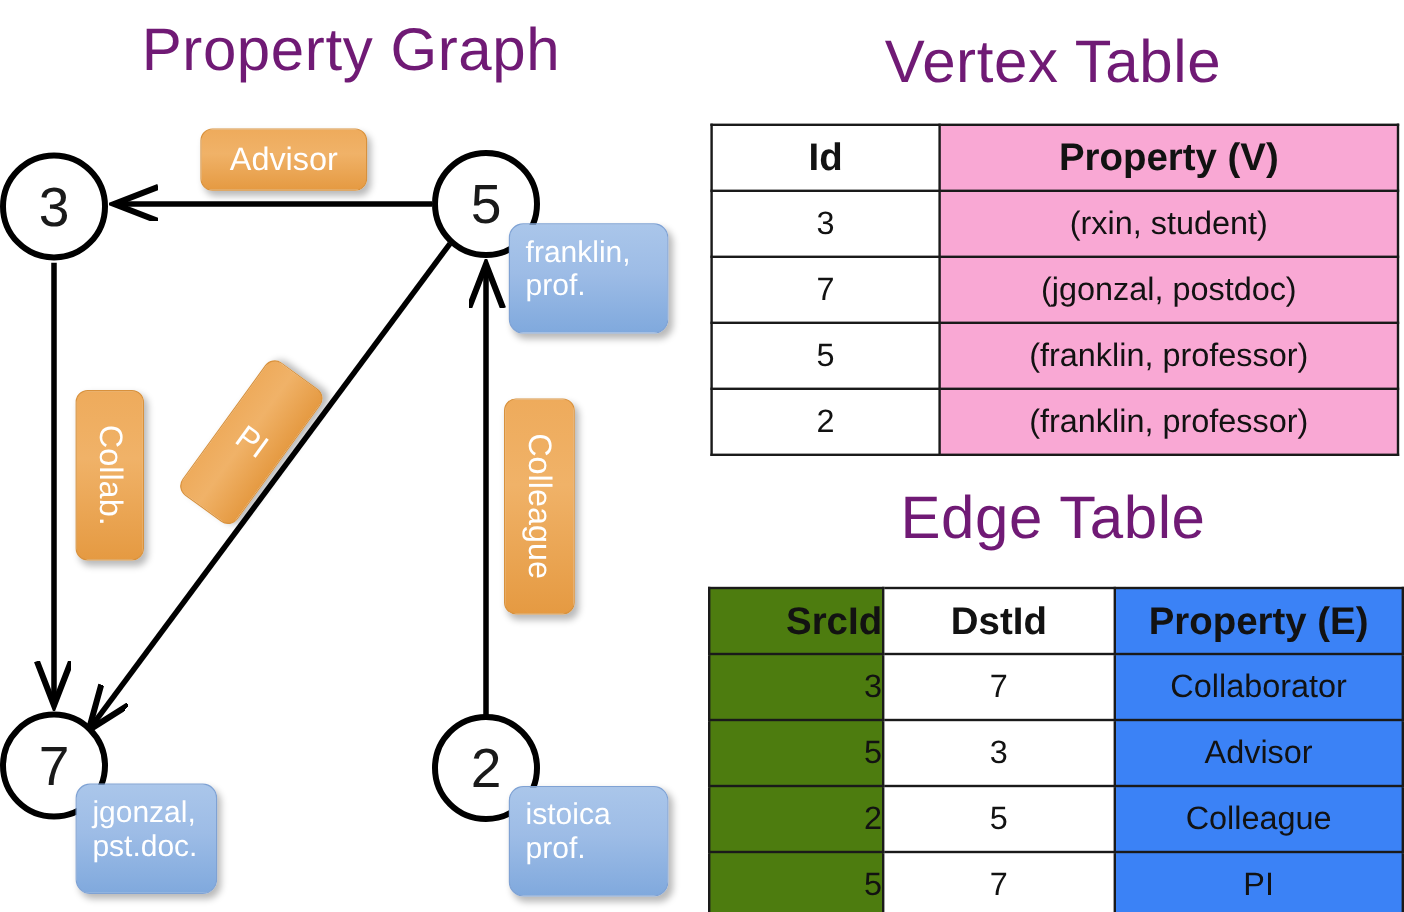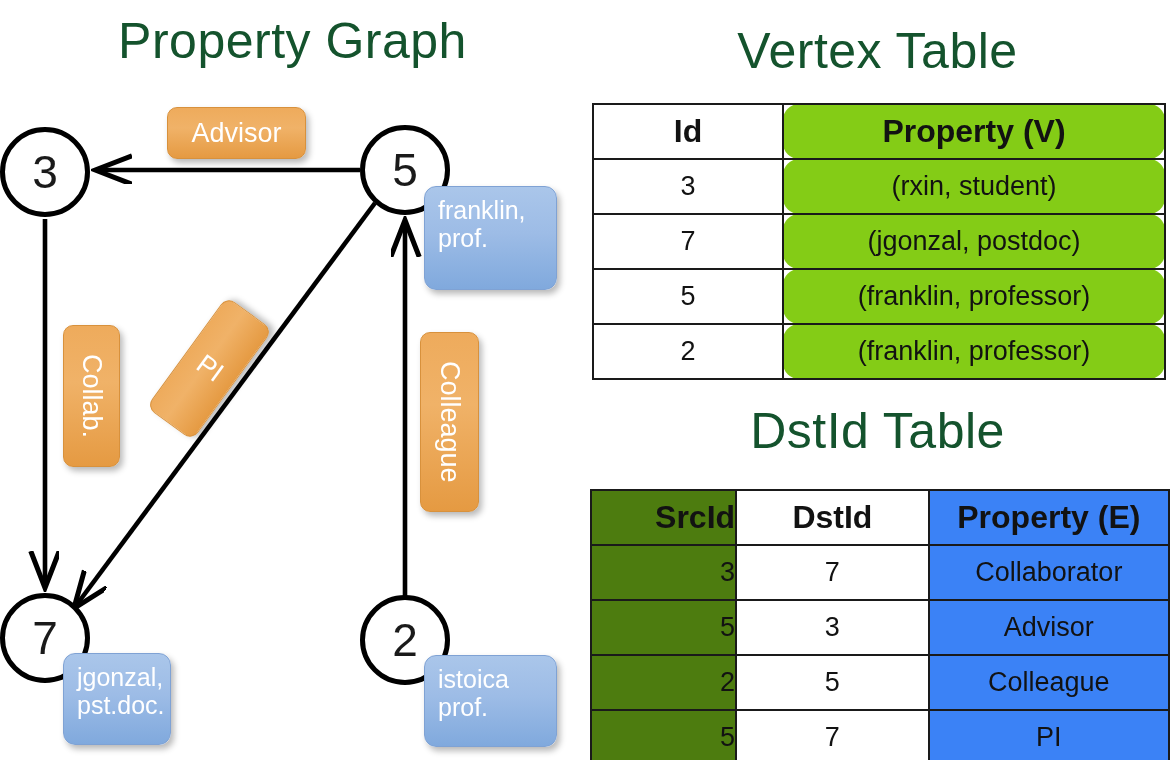--- a/index.html
+++ b/index.html
@@ -13,21 +13,21 @@
     position: relative;
     overflow: hidden;
     font-family: "Liberation Sans", sans-serif;
     color: #000000;
   }
 
   
   .title {
     position: absolute;
     font-weight: 400;
-    color: #14532d;
+    color: #701a75;
     white-space: nowrap;
     letter-spacing: 0.5px;
   }
   #title-property-graph { left: 0px;   top: 12px;  width: 585px; text-align: center; font-size: 50px; }
   #title-vertex-table   { left: 585px; top: 12px;  width: 585px; text-align: center; font-size: 50px; margin-top: 10px; }
   #title-edge-table     { left: 585px; top: 402px; width: 585px; text-align: center; font-size: 50px; }
 
   
   #graph-panel {
     position: absolute;
@@ -104,33 +104,33 @@
     font-size: 27px;
     color: #121212;
     padding: 0;
     height: 53px;
     white-space: nowrap;
   }
   table.grid th { font-weight: 700; font-size: 32px; }
 
   #vertex-table { left: 592px; top: 103px; }
   #vertex-table .col-id   { width: 188px; background: #ffffff; }
-  #vertex-table .col-prop { width: 380px; background: #84cc16; border-radius: 16px; }
+  #vertex-table .col-prop { width: 380px; background: #f9a8d4; }
 
   #edge-table { left: 590px; top: 489px; }
   #edge-table .col-src  { width: 153px; background: #4d7c0f; text-align: right; }
   #edge-table .col-dst  { width: 208px; background: #ffffff; }
   #edge-table .col-prop { width: 247px; background: #3b82f6; }
 </style>
 </head>
 <body>
 
 <div class="title" id="title-property-graph">Property Graph</div>
 <div class="title" id="title-vertex-table">Vertex Table</div>
-<div class="title" id="title-edge-table">DstId Table</div>
+<div class="title" id="title-edge-table">Edge Table</div>
 
 <div id="graph-panel">
 
   <svg id="graph-edges" viewBox="0 0 585 760" xmlns="http://www.w3.org/2000/svg">
     <defs>
       <marker id="arrowhead" markerWidth="9" markerHeight="9" refX="7.6" refY="3.1" orient="auto" markerUnits="strokeWidth">
         <path d="M0,0 L8,3.1 L0,6.2" fill="none" stroke="#000" stroke-width="1.1"></path>
       </marker>
     </defs>
 
@@ -141,25 +141,25 @@
     <line x1="375" y1="203" x2="75" y2="607" stroke="#000" stroke-width="4.6" marker-end="url(#arrowhead)"></line>
 
     <line x1="405" y1="596" x2="405" y2="222" stroke="#000" stroke-width="4.6" marker-end="url(#arrowhead)"></line>
   </svg>
 
   <div class="node" style="left:0px;   top:127px;">3</div>
   <div class="node" style="left:360px; top:125px;">5</div>
   <div class="node" style="left:0px;   top:593px;">7</div>
   <div class="node" style="left:360px; top:595px;">2</div>
 
-  <div class="prop-box" style="left:424px; top:186px; width:133px; height:104px;">
+  <div class="prop-box" style="left:424px; top:186px; width:133px; height:92px;">
     <div>franklin,</div>
     <div>prof.</div>
   </div>
-  <div class="prop-box" style="left:63px;  top:653px; width:108px; height:92px;">
+  <div class="prop-box" style="left:63px;  top:653px; width:118px; height:92px;">
     <div>jgonzal,</div>
     <div>pst.doc.</div>
   </div>
   <div class="prop-box" style="left:424px; top:655px; width:133px; height:92px;">
     <div>istoica</div>
     <div>prof.</div>
   </div>
 
   <div class="edge-badge" style="left:167px; top:107px; width:137px; height:50px;">
     <span>Advisor</span>

